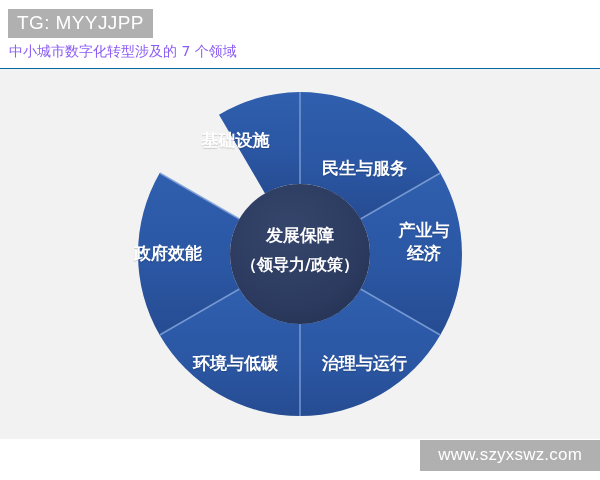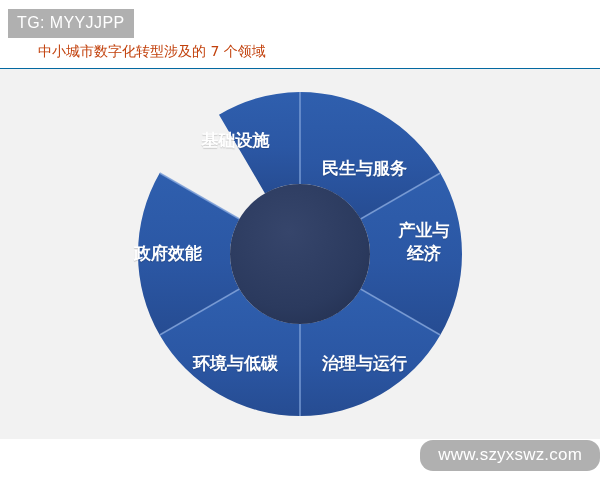--- a/index.html
+++ b/index.html
@@ -24,38 +24,37 @@
     height: 68px;
     background: #ffffff;
   }
 
   .tg-watermark {
     position: absolute;
     left: 8px;
     top: 9px;
     background: #b0b0b0;
     color: #ffffff;
-    font-size: 16px;
+    font-size: 19px;
     line-height: 26px;
     padding: 1px 9px 2px 9px;
     letter-spacing: 0.4px;
     white-space: nowrap;
     font-family: "Liberation Sans", "DejaVu Sans", sans-serif;
   }
 
   .subtitle {
     position: absolute;
     left: 9px;
     top: 41px;
     font-size: 14px;
     line-height: 20px;
-    color: #c2410c;
+    color: #8b5cf6;
     font-family: "DejaVu Sans", "Liberation Sans", sans-serif;
     white-space: nowrap;
-    margin-left: 29px;
   }
 
   
   .panel {
     position: absolute;
     left: 0;
     top: 68px;
     width: 600px;
     height: 370px;
     background: #f2f2f2;
@@ -116,21 +115,20 @@
     right: 0px;
     top: 440px;
     background: #b0b0b0;
     color: #ffffff;
     font-size: 17px;
     line-height: 24px;
     padding: 3px 18px 4px 18px;
     letter-spacing: 0.2px;
     white-space: nowrap;
     font-family: "Liberation Sans", "DejaVu Sans", sans-serif;
-    border-radius: 13px;
   }
 </style>
 </head>
 <body>
 
 <div class="header">
   <div class="tg-watermark">TG: MYYJJPP</div>
   <div class="subtitle">中小城市数字化转型涉及的 7 个领域</div>
 </div>
 
@@ -186,17 +184,21 @@
 
     <div class="seg-label seg-industry">
       <div>产业与</div>
       <div>经济</div>
     </div>
 
     <div class="seg-label seg-environment">环境与低碳</div>
 
     <div class="seg-label seg-govefficiency">政府效能</div>
 
+    <div class="center-label">
+      <div class="l1">发展保障</div>
+      <div class="l2">（领导力/政策）</div>
+    </div>
 
   </div>
 </div>
 
 <div class="site-watermark">www.szyxswz.com</div>
 
 </body></html>

